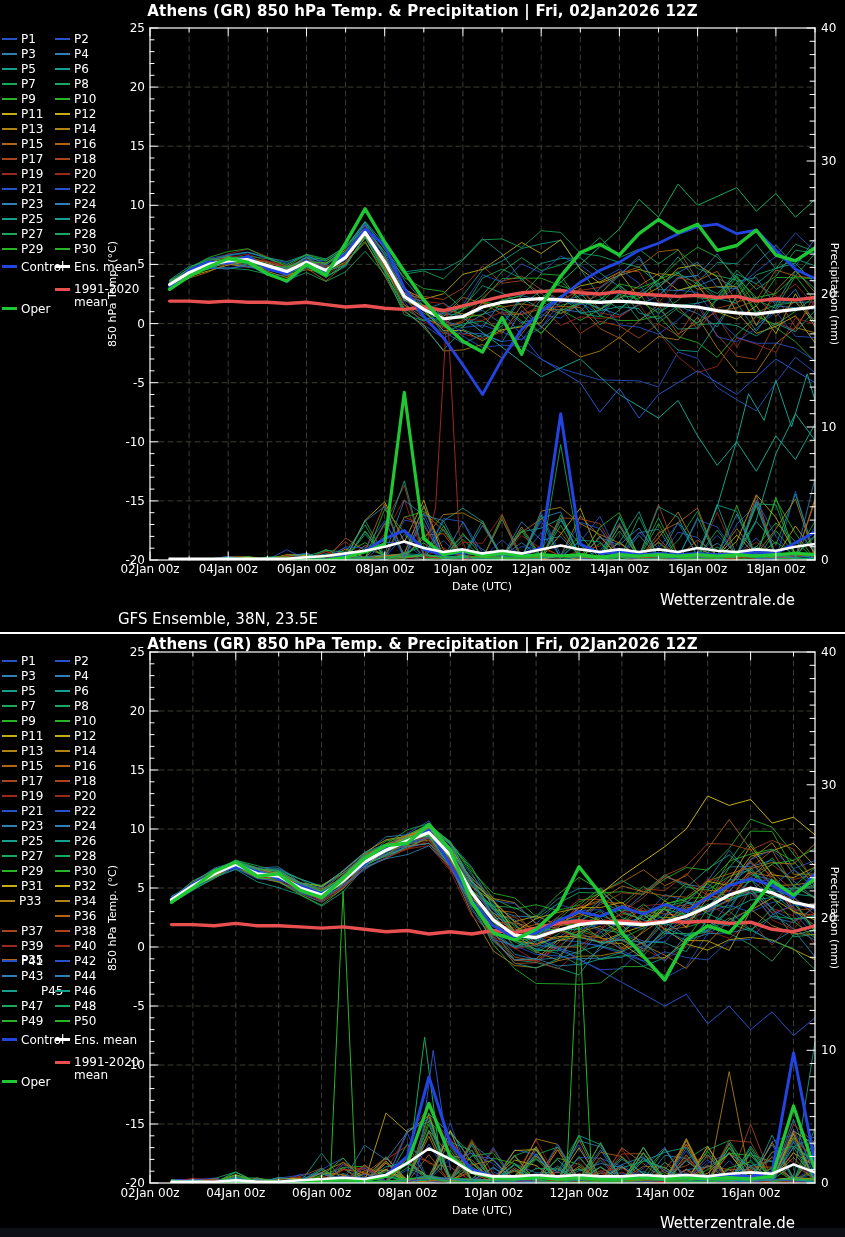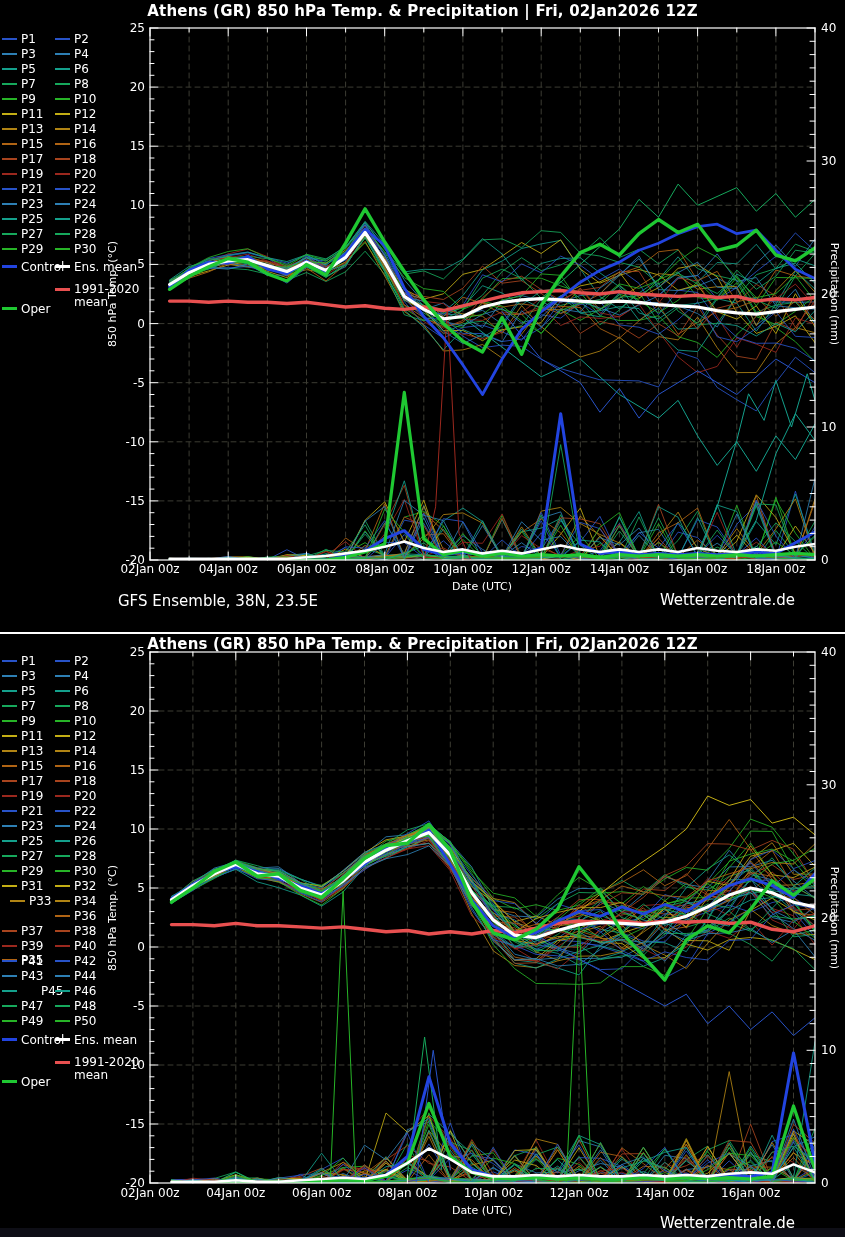--- a/index.html
+++ b/index.html
@@ -403,21 +403,21 @@
         <path d="M815.0 94.5 L810.0 94.5" fill="none" stroke="#ffffff" stroke-width="1" stroke-linejoin="round" stroke-linecap="round"></path>
         <path d="M815.0 81.2 L810.0 81.2" fill="none" stroke="#ffffff" stroke-width="1" stroke-linejoin="round" stroke-linecap="round"></path>
         <path d="M815.0 67.9 L810.0 67.9" fill="none" stroke="#ffffff" stroke-width="1" stroke-linejoin="round" stroke-linecap="round"></path>
         <path d="M815.0 54.6 L810.0 54.6" fill="none" stroke="#ffffff" stroke-width="1" stroke-linejoin="round" stroke-linecap="round"></path>
         <path d="M815.0 41.3 L810.0 41.3" fill="none" stroke="#ffffff" stroke-width="1" stroke-linejoin="round" stroke-linecap="round"></path>
         <path d="M815.0 28.0 L807.0 28.0" fill="none" stroke="#ffffff" stroke-width="1" stroke-linejoin="round" stroke-linecap="round"></path>
       </svg>
     <div class="axis-ylab left" style="left:112px;top:294px;">850 hPa Temp. (°C)</div>
     <div class="axis-ylab right" style="left:834px;top:294px;">Precipitation (mm)</div>
     <div class="axis-xlab" style="top:580px;">Date (UTC)</div>
-    <div class="footer-left" style="top:592px;">GFS Ensemble, 38N, 23.5E</div>
+    <div class="footer-left" style="top:610px;">GFS Ensemble, 38N, 23.5E</div>
     <div class="footer-right" style="top:591px;">Wetterzentrale.de</div>
   <div class="tick-label tick-left" style="left: 99px; top: 21px;">25</div>
       <div class="tick-label tick-left" style="left: 99px; top: 80.1111px;">20</div>
       <div class="tick-label tick-left" style="left: 99px; top: 139.222px;">15</div>
       <div class="tick-label tick-left" style="left: 99px; top: 198.333px;">10</div>
       <div class="tick-label tick-left" style="left: 99px; top: 257.444px;">5</div>
       <div class="tick-label tick-left" style="left: 99px; top: 316.556px;">0</div>
       <div class="tick-label tick-left" style="left: 99px; top: 375.667px;">-5</div>
       <div class="tick-label tick-left" style="left: 99px; top: 434.778px;">-10</div>
       <div class="tick-label tick-left" style="left: 99px; top: 493.889px;">-15</div>
@@ -564,21 +564,21 @@
           <span>P30</span>
         </div>
         <div class="legend-item" style="top: 244px; left: 2px;">
           <span class="sw" style="background: rgb(195, 174, 20);"></span>
           <span>P31</span>
         </div>
         <div class="legend-item" style="top: 244px; left: 55px; text-align: center;">
           <span class="sw" style="background: rgb(195, 174, 20);"></span>
           <span>P32</span>
         </div>
-        <div class="legend-item" style="top: 259px; left: 10px;">
+        <div class="legend-item" style="top: 259px; left: 0;">
           <span class="sw" style="background: rgb(176, 132, 20);"></span>
           <span>P33</span>
         </div>
         <div class="legend-item" style="top: 259px; left: 55px;">
           <span class="sw" style="background: rgb(176, 132, 20);"></span>
           <span>P34</span>
         </div>
         <div class="legend-item" style="top: 274px; left: 2px; margin-top: 44px;">
           <span class="sw" style="background: rgb(176, 100, 20);"></span>
           <span>P35</span>

